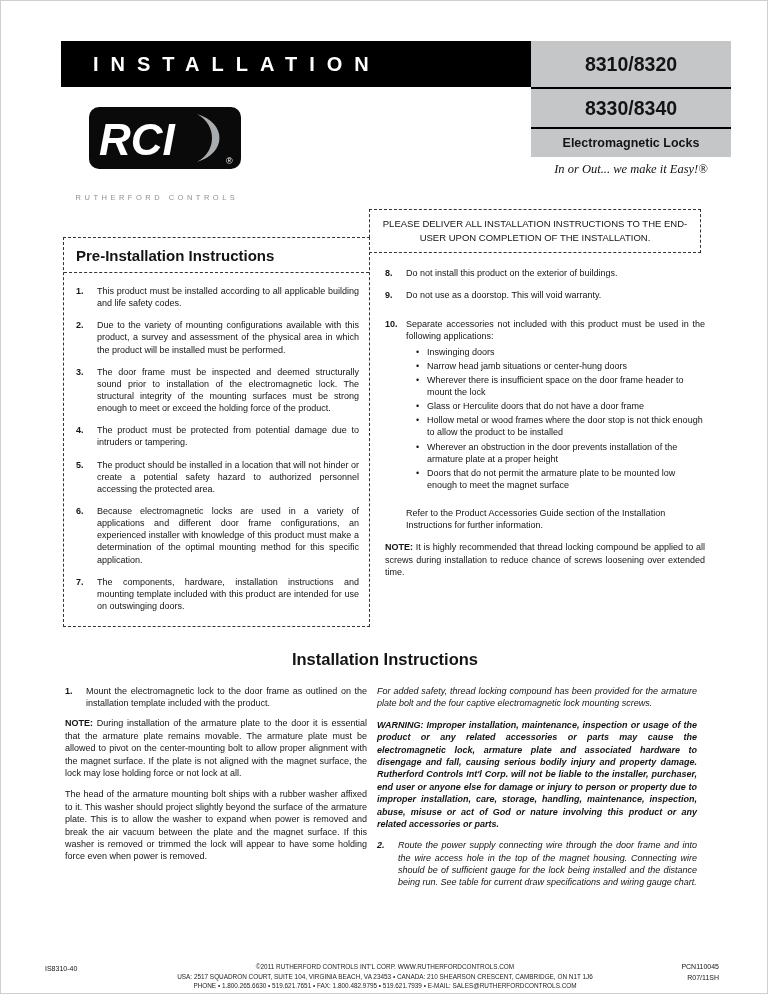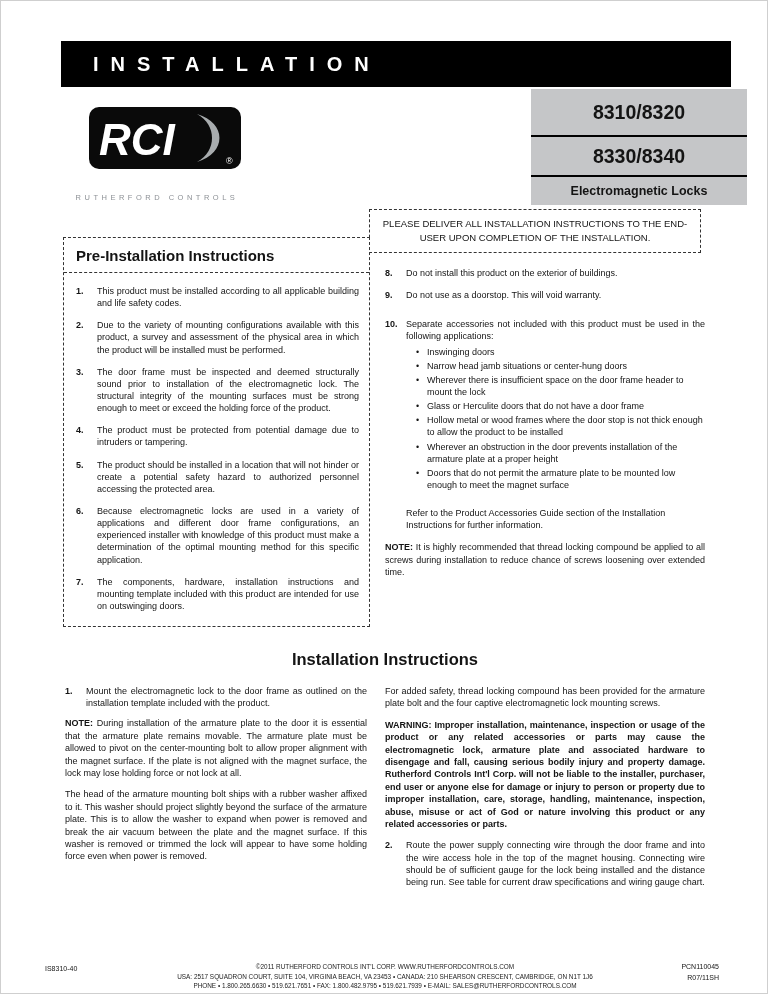--- a/index.html
+++ b/index.html
@@ -1,21 +1,21 @@
 <!DOCTYPE html>
 <html><head>
 <meta charset="utf-8">
 <title>Installation Instructions</title>
 <style>
   html,body{margin:0;padding:0;}
   body{width:768px;height:994px;background:#ffffff;font-family:"Liberation Sans",sans-serif;color:#141414;position:relative;overflow:hidden;}
   .page{position:absolute;inset:0;background:#fff;border:1px solid #cfcfcf;}
   .topbar{position:absolute;left:60px;top:40px;width:670px;height:46px;background:#000;display:flex;align-items:center;z-index:1;}
   .topbar-title{color:#fff;font-weight:700;font-size:20px;letter-spacing:12px;padding-left:32px;white-space:nowrap;}
-  .model-panel{position:absolute;left:530px;top:40px;width:216px;background:#c5c6c8;text-align:center;z-index:2;margin-top:48px;}
+  .model-panel{position:absolute;left:530px;top:40px;width:200px;background:#c5c6c8;text-align:center;z-index:2;}
   .m1{font-size:19.5px;font-weight:700;height:46px;line-height:46px;border-bottom:2px solid #000;}
   .m2{font-size:19.5px;font-weight:700;height:38px;line-height:38px;border-bottom:2px solid #000;}
   .pname{font-size:12.5px;font-weight:700;height:28px;line-height:28px;}
   .tagline{position:absolute;left:530px;top:161px;width:200px;text-align:center;font-family:"Liberation Serif",serif;font-style:italic;font-size:12.5px;color:#111;}
   .logo{position:absolute;left:88px;top:106px;}
   .logo-rci{font-family:"Liberation Sans",sans-serif;font-style:italic;font-weight:700;font-size:44px;fill:#fff;}
   .logo-reg{font-family:"Liberation Sans",sans-serif;font-size:9px;fill:#fff;}
   .logo-sub{position:absolute;left:66px;top:192px;width:180px;text-align:center;font-size:7.5px;letter-spacing:3.5px;color:#8d9196;white-space:nowrap;}
   .notice{position:absolute;left:368px;top:208px;width:332px;border:1px dashed #333;padding:7px 12px;text-align:center;font-size:9.5px;line-height:1.45;box-sizing:border-box;}
   .pre-box{position:absolute;left:62px;top:236px;width:307px;border:1px dashed #333;background:#fff;box-sizing:border-box;}
@@ -28,21 +28,21 @@
   .pre-right{position:absolute;left:384px;top:266px;width:320px;}
   .bullets{margin:1px 0 5px 31px;}
   .bullet{position:relative;padding-left:11px;font-size:9px;line-height:1.35;margin-bottom:2px;}
   .bullet::before{content:"•";position:absolute;left:0;top:0;}
   .refer{margin:16px 0 10px 21px;font-size:9px;line-height:1.35;}
   .para{font-size:9px;line-height:1.38;text-align:justify;margin:0 0 9px 0;}
   .b{font-weight:700;}
   .bold{font-weight:700;}
   .inst-title{position:absolute;left:0;top:649px;width:768px;text-align:center;font-size:16.5px;font-weight:700;}
   .inst-left{position:absolute;left:64px;top:684px;width:302px;}
-  .inst-right{position:absolute;left:384px;top:684px;width:320px;}
+  .inst-right{position:absolute;left:376px;top:684px;width:320px;font-style:italic;}
   .inst-left .item{margin-bottom:8px;}
   .footer-id{position:absolute;left:44px;top:964px;font-size:7px;}
   .footer-center{position:absolute;left:120px;top:961px;width:528px;text-align:center;font-size:6.4px;line-height:1.5;color:#222;}
   .footer-right{position:absolute;right:48px;top:961px;font-size:7px;text-align:right;line-height:1.5;}
 </style>
 </head>
 <body>
 
 <div class="page">
 

